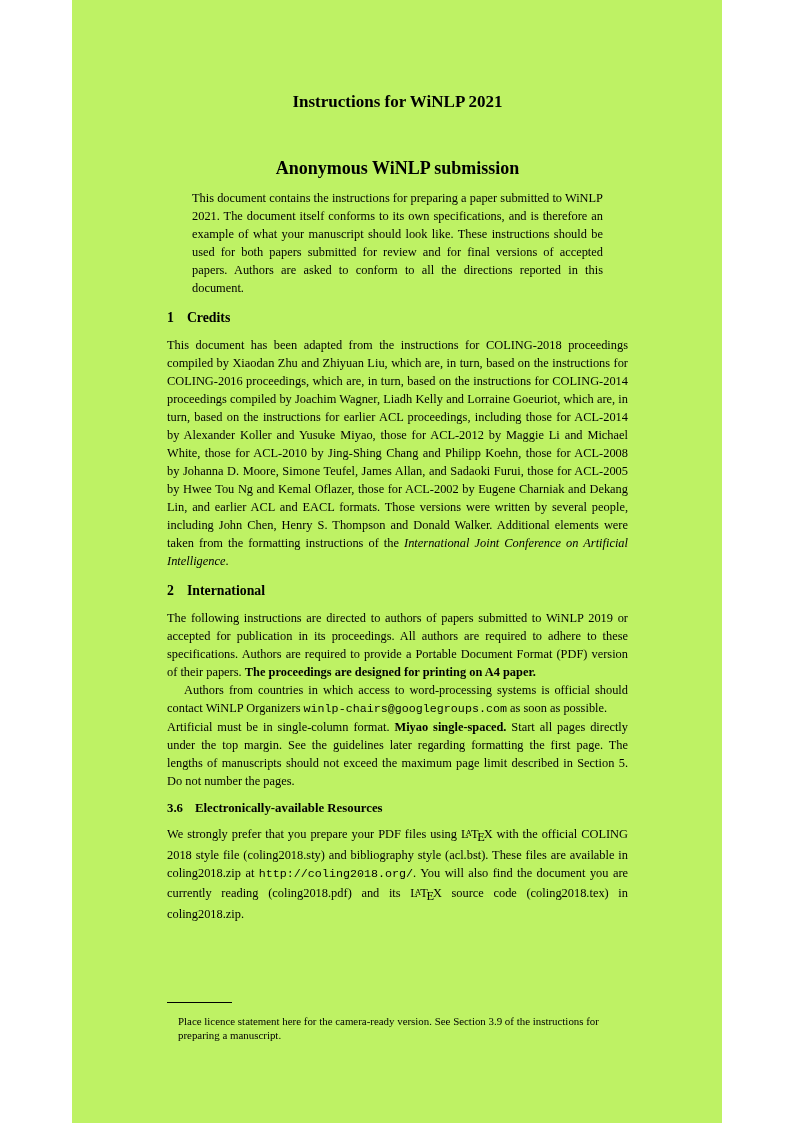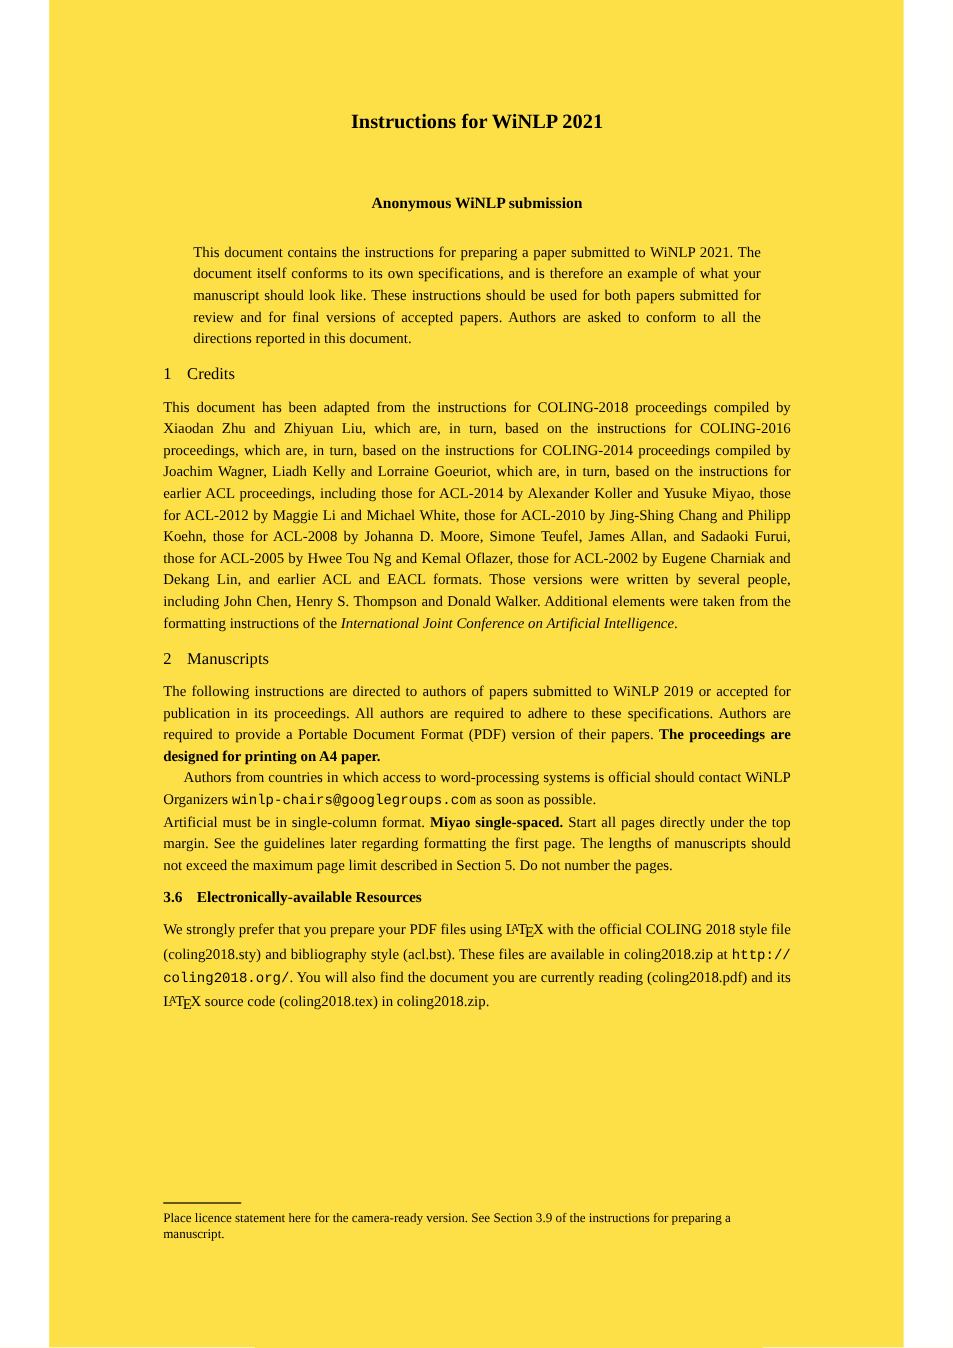--- a/index.html
+++ b/index.html
@@ -1,59 +1,59 @@
 <!DOCTYPE html>
 <html><head>
 <meta charset="utf-8">
 <style>
   html, body { margin: 0; padding: 0; background: #ffffff; }
   .page {
     position: relative;
-    width: 712px;
+    width: 650px;
     height: 1123px;
-    background: #fde047;
+    background: #bef264;
     color: #000000;
     font-family: "Liberation Serif", "DejaVu Serif", serif;
     overflow: hidden;
     margin: 0 auto;
   }
   .content { padding: 0 94px 0 95px; }
 
   .paper-title {
     margin: 92px 0 0 0;
     text-align: center;
     font-size: 17px;
     line-height: 20px;
     font-weight: bold;
   }
   .author-line {
     margin: 48px 0 0 0;
     text-align: center;
-    font-size: 13px;
+    font-size: 18px;
     line-height: 17px;
     font-weight: bold;
   }
   .abstract-heading {
     margin: 96px 0 0 0;
     text-align: center;
     font-size: 13.5px;
     line-height: 17px;
     font-weight: bold;
   }
   .abstract-body {
-    margin: 24px 25px 6px 25px;
+    margin: 12px 25px 6px 25px;
     font-size: 12.4px;
     line-height: 18px;
     text-align: justify;
   }
   h2.section-heading {
     margin: 12px 0 10px 0;
     font-size: 13.8px;
     line-height: 17px;
-    font-weight: normal;
+    font-weight: bold;
   }
   h2.section-heading .sec-num { margin-right: 13px; }
   h3.subsection-heading {
     margin: 10px 0 8px 0;
     font-size: 12.8px;
     line-height: 16px;
     font-weight: bold;
   }
   h3.subsection-heading .sec-num { margin-right: 12px; }
   p.body-par {
@@ -92,42 +92,42 @@
   }
   .footnote-rule {
     width: 65px;
     height: 0;
     border-top: 1px solid #000000;
     margin-bottom: 5px;
   }
   .footnote-text {
     font-size: 10.9px;
     line-height: 14px;
-    margin: 0;
+    margin: 11px;
   }
 </style>
 </head>
 <body>
 
 <div class="page">
   <div class="content">
 
     <div class="paper-title">Instructions for WiNLP 2021</div>
 
     <div class="author-line">Anonymous WiNLP submission</div>
 
     <p class="abstract-body">This document contains the instructions for preparing a paper submitted to WiNLP 2021. The document itself conforms to its own specifications, and is therefore an example of what your manuscript should look like. These instructions should be used for both papers submitted for review and for final versions of accepted papers. Authors are asked to conform to all the directions reported in this document.</p>
 
     <h2 class="section-heading">
       <span class="sec-num">1</span><span>Credits</span>
     </h2>
     <p class="body-par"><span>This document has been adapted from the instructions for COLING-2018 proceedings compiled by Xiaodan Zhu and Zhiyuan Liu, which are, in turn, based on the instructions for COLING-2016 proceedings, which are, in turn, based on the instructions for COLING-2014 proceedings compiled by Joachim Wagner, Liadh Kelly and Lorraine Goeuriot, which are, in turn, based on the instructions for earlier ACL proceedings, including those for ACL-2014 by Alexander Koller and Yusuke Miyao, those for ACL-2012 by Maggie Li and Michael White, those for ACL-2010 by Jing-Shing Chang and Philipp Koehn, those for ACL-2008 by Johanna D. Moore, Simone Teufel, James Allan, and Sadaoki Furui, those for ACL-2005 by Hwee Tou Ng and Kemal Oflazer, those for ACL-2002 by Eugene Charniak and Dekang Lin, and earlier ACL and EACL formats. Those versions were written by several people, including John Chen, Henry S. Thompson and Donald Walker. Additional elements were taken from the formatting instructions of the </span><span class="seg-italic">International Joint Conference on Artificial Intelligence</span><span>.</span></p>
 
     <h2 class="section-heading">
-      <span class="sec-num">2</span><span>Manuscripts</span>
+      <span class="sec-num">2</span><span>International</span>
     </h2>
     <p class="body-par"><span>The following instructions are directed to authors of papers submitted to WiNLP 2019 or accepted for publication in its proceedings. All authors are required to adhere to these specifications. Authors are required to provide a Portable Document Format (PDF) version of their papers. </span><span class="seg-bold">The proceedings are designed for printing on A4 paper.</span></p>
     <p class="body-par indent"><span>Authors from countries in which access to word-processing systems is official should contact WiNLP Organizers </span><span class="seg-mono">winlp-chairs@googlegroups.com</span><span> as soon as possible.</span></p>
 
     <p class="body-par"><span>Artificial must be in single-column format. </span><span class="seg-bold">Miyao single-spaced.</span><span> Start all pages directly under the top margin. See the guidelines later regarding formatting the first page. The lengths of manuscripts should not exceed the maximum page limit described in Section 5. Do not number the pages.</span></p>
 
     <h3 class="subsection-heading">
       <span class="sec-num">3.6</span><span>Electronically-available Resources</span>
     </h3>
     <p class="body-par"><span>We strongly prefer that you prepare your PDF files using </span><span class="latex"><span>L</span><span class="latex-a">A</span><span>T</span><span class="latex-e">E</span><span>X</span></span><span> with the official COLING 2018 style file (coling2018.sty) and bibliography style (acl.bst). These files are available in coling2018.zip at </span><span class="seg-mono">http://coling2018.org/</span><span>. You will also find the document you are currently reading (coling2018.pdf) and its </span><span class="latex"><span>L</span><span class="latex-a">A</span><span>T</span><span class="latex-e">E</span><span>X</span></span><span> source code (coling2018.tex) in coling2018.zip.</span></p>

